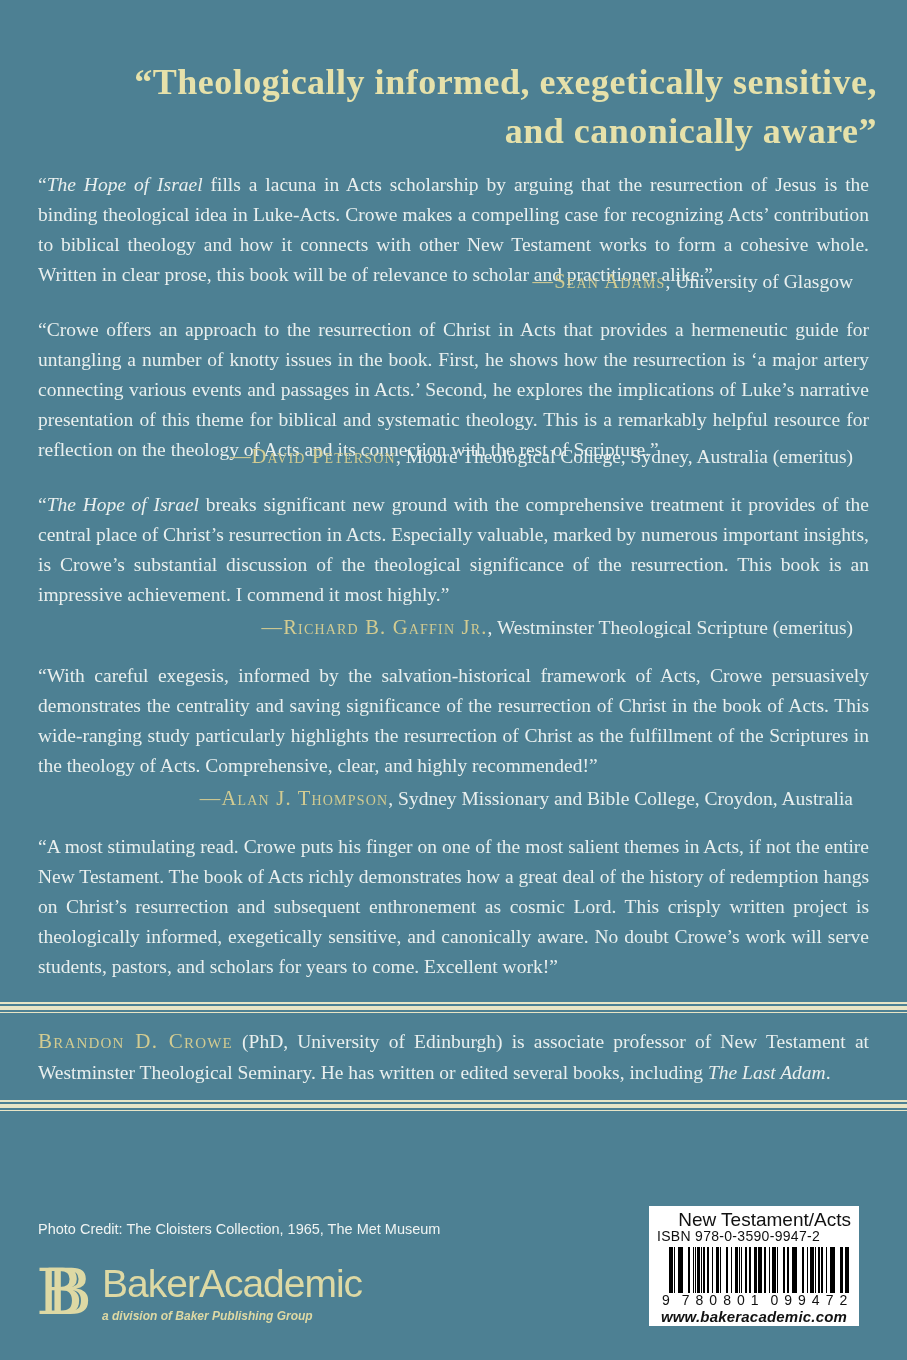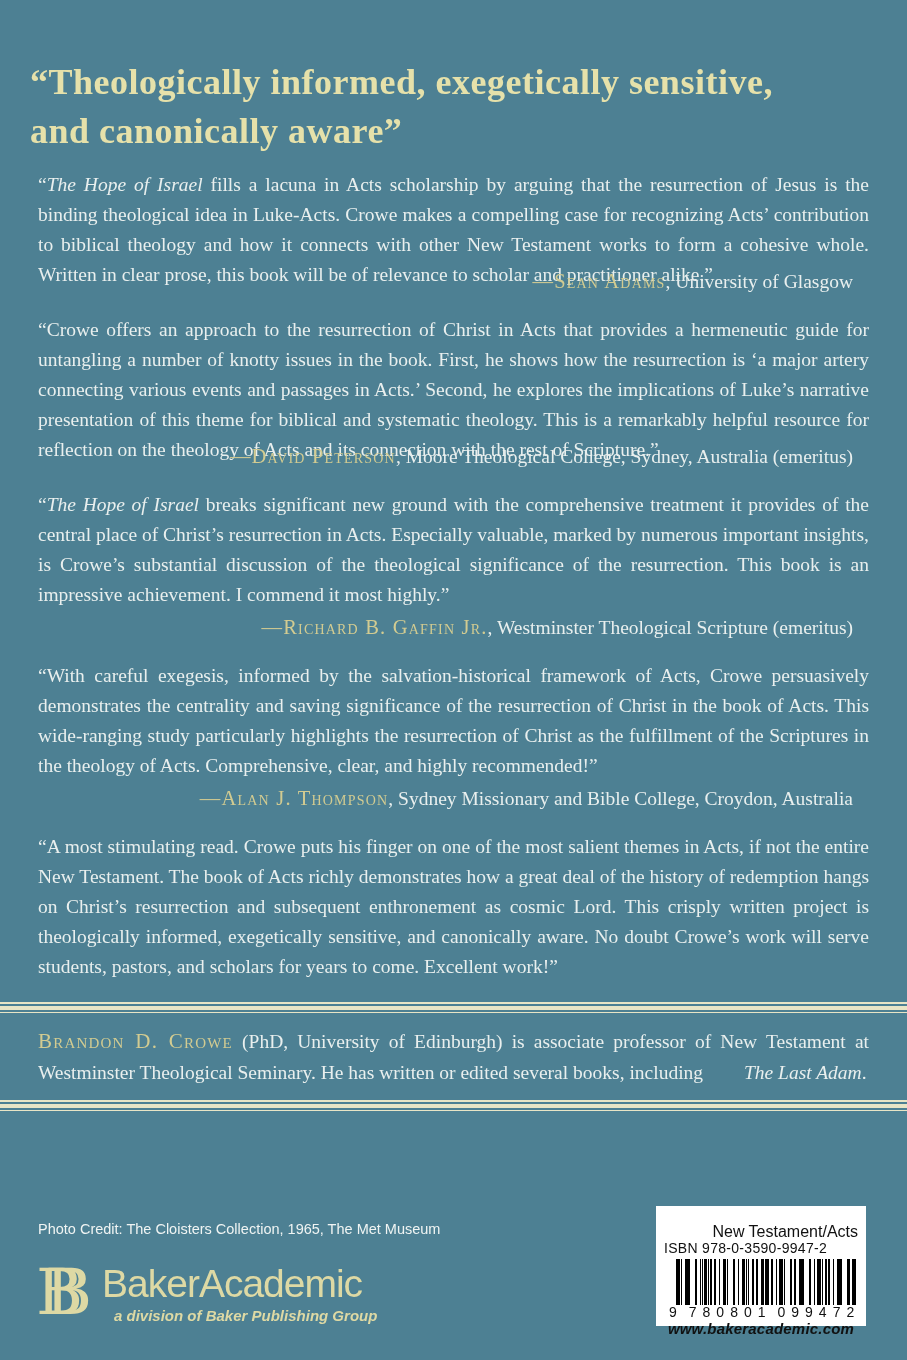--- a/index.html
+++ b/index.html
@@ -7,21 +7,21 @@
     position:relative;
     width:907px;height:1360px;
     background:#4d8093;
     overflow:hidden;
     font-family:"Liberation Serif", serif;
     margin:0 auto;
   }
   
   .headline{
     margin:58px 30px 14px 30px;
-    text-align:left;
+    text-align:right;
     color:#e6e1aa;
     font-weight:bold;
     font-size:36px;
     line-height:49px;
     letter-spacing:.5px;
   }
   
   .quotes{margin:0 38px;color:#e9efee;}
   .quote{margin-bottom:18px;}
   .qtext{
@@ -60,23 +60,23 @@
     font-size:19.5px;
     line-height:31px;
     text-align:justify;
   }
   .bio .name{
     color:#d2cb91;
     font-variant:small-caps;
     letter-spacing:1.2px;
     font-size:21px;
   }
-  .bio i{margin-left:36px;}
-  
-  .footer{position:absolute;left:0;right:7px;bottom:0;height:174px;}
+  .bio i{}
+  
+  .footer{position:absolute;left:0;right:14px;bottom:0;height:174px;}
   .credits{
     position:absolute;left:38px;top:32px;
     font-family:"Liberation Sans", sans-serif;
     font-size:14.5px;line-height:22px;
     color:#f0f4f3;
   }
   .logo{position:absolute;left:36px;top:76px;display:flex;align-items:flex-start;color:#ded9a4;}
   .monogram{position:relative;width:58px;height:72px;display:inline-block;}
   .monogram .b{
     position:absolute;top:-6px;left:0;
@@ -90,34 +90,33 @@
     display:block;
     font-family:Liberation Sans, sans-serif;
     font-size:39px;line-height:44px;
     letter-spacing:-1px;
     color:#ded9a4;
   }
   .tagline{
     display:block;
     font-family:"Liberation Sans", sans-serif;
     font-style:italic;font-weight:bold;
-    font-size:15px;line-height:20px;
-    margin-left:12px;
+    font-size:12px;line-height:20px;
     color:#ded9a4;
   }
   
   .barcode-box{
     position:absolute;right:34px;top:20px;
     width:210px;height:120px;
     background:#ffffff;
     color:#111111;
     font-family:"Liberation Sans", sans-serif;
     padding:6px 8px;box-sizing:border-box;
   }
-  .bc-cat{text-align:right;font-size:16px;line-height:16px;margin-top:12px;}
+  .bc-cat{text-align:right;font-size:19px;line-height:16px;}
   .bc-isbn{text-align:left;font-size:14px;line-height:17px;letter-spacing:.3px;}
   .bars{
     position:relative;
     margin:2px 2px 0 12px;height:46px;
     background-image:
       repeating-linear-gradient(90deg,#000 0 2px,transparent 2px 5px,#000 5px 6px,transparent 6px 9px,#000 9px 12px,transparent 12px 13px,#000 13px 14px,transparent 14px 19px),
       repeating-linear-gradient(90deg,transparent 0 3px,#000 3px 4px,transparent 4px 11px,#000 11px 13px,transparent 13px 23px);
   }
   .bars::before,.bars::after{
     content:"";position:absolute;top:0;width:4px;height:54px;background:#000;

